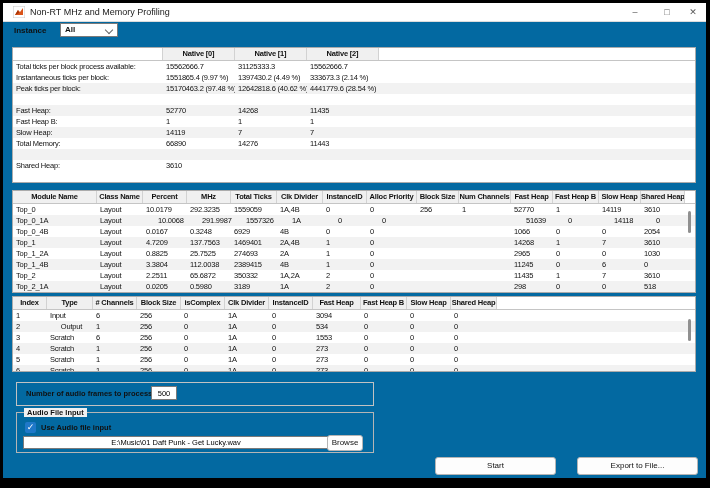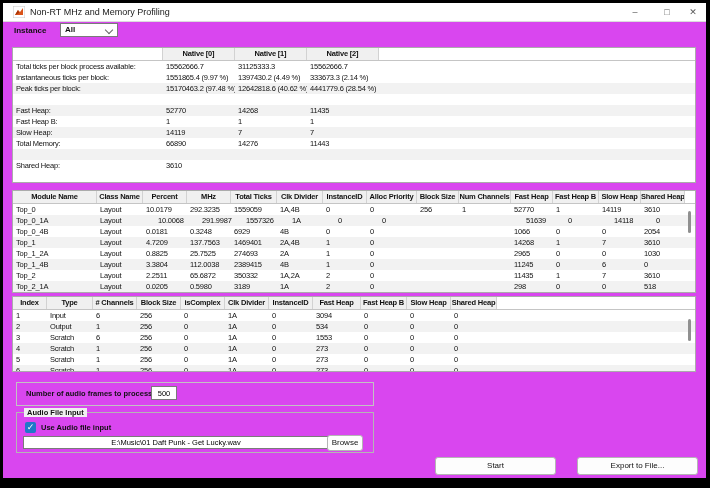--- a/index.html
+++ b/index.html
@@ -1,19 +1,19 @@
 <!DOCTYPE html>
 <html><head>
 <meta charset="utf-8">
 <style>
   html,body{margin:0;padding:0;}
   body{width:710px;height:488px;background:#000;position:relative;
        font-family:"Liberation Sans",sans-serif;-webkit-font-smoothing:antialiased;}
   .abs{position:absolute;}
-  #window{left:3px;top:3px;width:703px;height:475px;background:#d946ef;overflow:hidden;}
+  #window{left:3px;top:3px;width:703px;height:475px;background:#0369a1;overflow:hidden;}
   
   #titlebar{left:0;top:0;width:703px;height:18px;background:#fff;border-bottom:1px solid #dcdcdc;}
   #title-text{left:27px;top:0;height:18px;line-height:18px;font-size:9px;color:#1a1a1a;white-space:nowrap;}
   #app-icon{left:10px;top:3px;width:12px;height:12px;}
   .winbtn{top:0;width:26px;height:18px;text-align:center;line-height:18px;font-size:9px;color:#5a5a5a;cursor:default;}
   
   #instance-label{left:11px;top:21px;height:14px;line-height:14px;font-size:8px;font-weight:600;color:#111;}
   #instance-dd{left:57px;top:20px;width:58px;height:14px;background:#fff;border:1px solid #7a7a7a;box-sizing:border-box;}
   #instance-dd .val{position:absolute;left:4px;top:0;line-height:12px;font-size:8px;font-weight:600;color:#111;}
   .chev{position:absolute;right:5px;top:3px;width:5px;height:5px;border-right:1px solid #666;border-bottom:1px solid #666;transform:rotate(45deg);}
@@ -189,21 +189,21 @@
         <div class="td" style="width: 42px;"></div>
         <div class="td" style="width: 52px;"></div>
         <div class="td" style="width: 42px;">51639</div>
         <div class="td" style="width: 46px;">0</div>
         <div class="td" style="width: 42px;">14118</div>
         <div class="td" style="width: 44px;">0</div>
       </div>
       <div class="trow">
         <div class="td" style="width: 84px;">Top_0_4B</div>
         <div class="td" style="width: 46px;">Layout</div>
-        <div class="td" style="width: 44px;">0.0181</div>
+        <div class="td" style="width: 44px;">0.0167</div>
         <div class="td" style="width: 44px;">0.3248</div>
         <div class="td" style="width: 46px;">6929</div>
         <div class="td" style="width: 46px;">4B</div>
         <div class="td" style="width: 44px;">0</div>
         <div class="td" style="width: 50px;">0</div>
         <div class="td" style="width: 42px;"></div>
         <div class="td" style="width: 52px;"></div>
         <div class="td" style="width: 42px;">1066</div>
         <div class="td" style="width: 46px;">0</div>
         <div class="td" style="width: 42px;">0</div>
@@ -314,21 +314,21 @@
         <div class="td" style="width: 44px;">0</div>
         <div class="td" style="width: 44px;">1A</div>
         <div class="td" style="width: 44px;">0</div>
         <div class="td" style="width: 48px;">3094</div>
         <div class="td" style="width: 46px;">0</div>
         <div class="td" style="width: 44px;">0</div>
         <div class="td" style="width: 46px;">0</div>
       </div>
       <div class="trow stripe">
         <div class="td" style="width: 34px;">2</div>
-        <div class="td" style="width: 46px;">Output</div>
+        <div class="td" style="width: 46px; text-align: center;">Output</div>
         <div class="td" style="width: 44px;">1</div>
         <div class="td" style="width: 44px;">256</div>
         <div class="td" style="width: 44px;">0</div>
         <div class="td" style="width: 44px;">1A</div>
         <div class="td" style="width: 44px;">0</div>
         <div class="td" style="width: 48px;">534</div>
         <div class="td" style="width: 46px;">0</div>
         <div class="td" style="width: 44px;">0</div>
         <div class="td" style="width: 46px;">0</div>
       </div>

